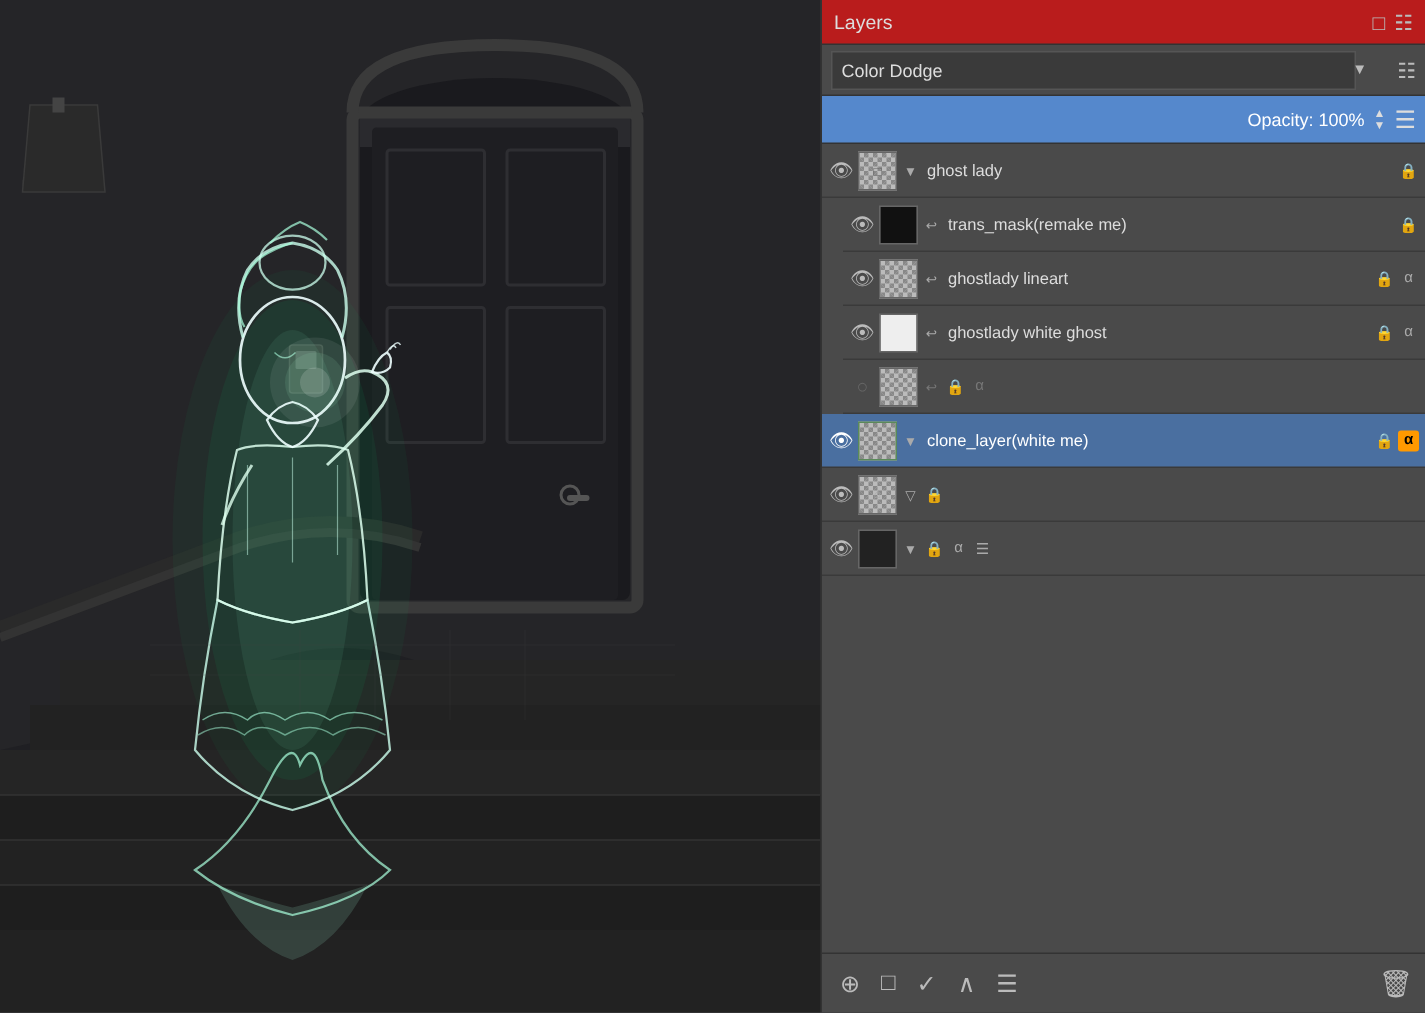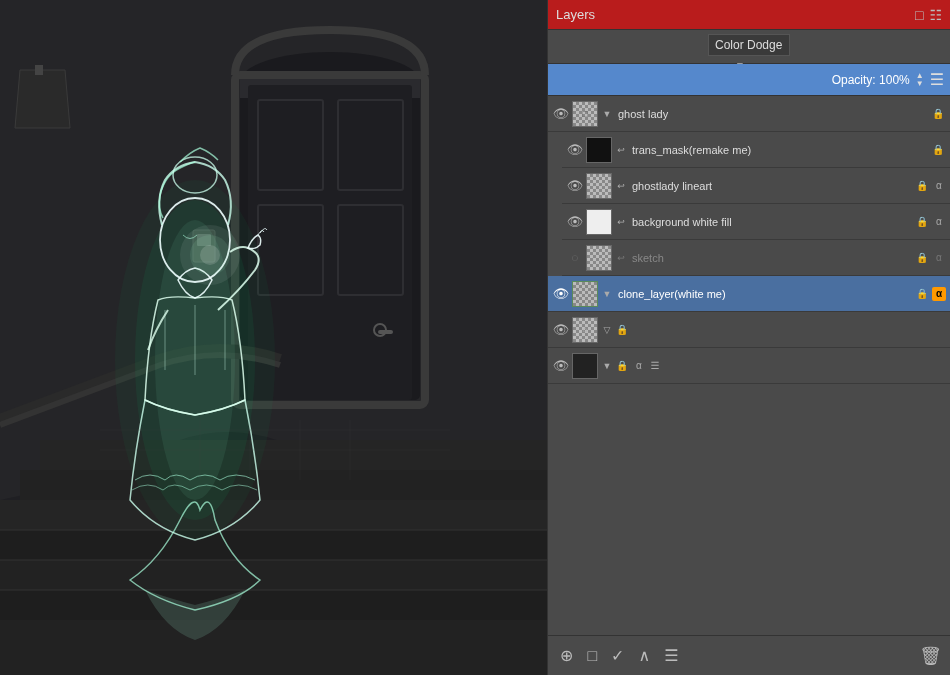--- a/index.html
+++ b/index.html
@@ -64,24 +64,23 @@
       color: #bbb;
       font-size: 14px;
       cursor: pointer;
     }
 
     
     #blend-mode-row {
       display: flex;
       align-items: center;
       padding: 4px 6px;
-      gap: 4px;
+      gap: 16px;
       border-bottom: 1px solid #333;
       height: 34px;
-      flex-direction: column;
     }
 
     #blend-mode-select {
       flex: 1;
       background: #3a3a3a;
       border: 1px solid #555;
       color: #ddd;
       padding: 3px 6px;
       font-size: 12px;
       height: 26px;
@@ -512,34 +511,33 @@
     </div>
 
     <div class="layer-row indent-1">
       <div class="eye-icon">👁</div>
       <div class="layer-thumb thumb-white">
         <span style="background:#eee;width:100%;height:100%;display:block;"></span>
       </div>
       <div class="layer-type-icon">
         <span style="font-size:9px;color:#aaa;">↩</span>
       </div>
-      <span class="layer-name">background white fill</span>
+      <span class="layer-name">ghostlady white ghost</span>
       <div class="layer-flags">
         <span class="flag-icon">🔒</span>
         <span class="flag-icon" style="color:#aaa;">α</span>
       </div>
     </div>
 
     <div class="layer-row indent-1 dimmed">
       <div class="eye-icon" style="color:#666;">○</div>
       <div class="layer-thumb thumb-sketch checker"></div>
       <div class="layer-type-icon">
         <span style="font-size:9px;color:#777;">↩</span>
       </div>
-      <span class="layer-name" style="color:#888;">sketch</span>
       <div class="layer-flags">
         <span class="flag-icon" style="color:#777;">🔒</span>
         <span class="flag-icon" style="color:#777;">α</span>
       </div>
     </div>
 
     <div class="layer-row selected">
       <div class="eye-icon" style="color:#fff;">👁</div>
       <div class="layer-thumb thumb-clone checker"></div>
       <div class="layer-type-icon">

